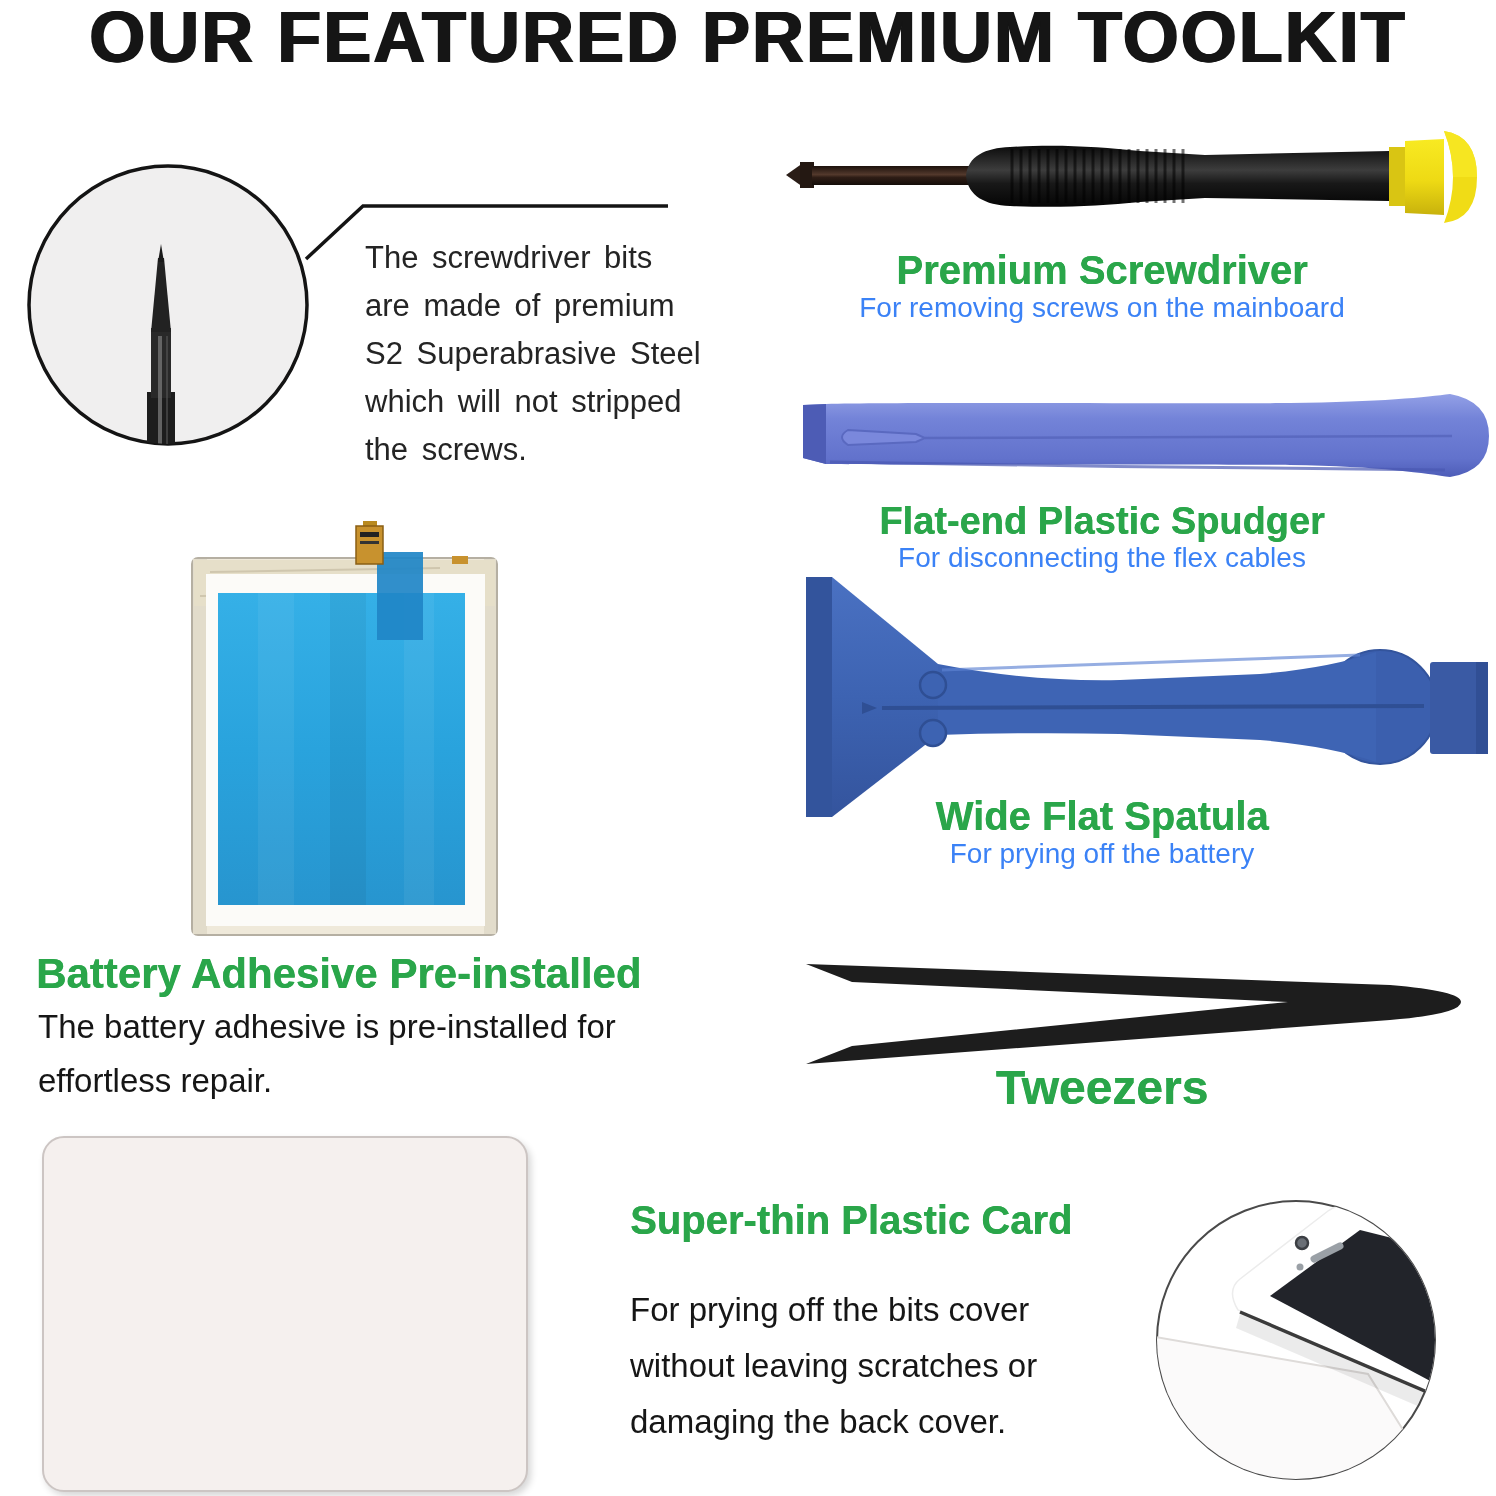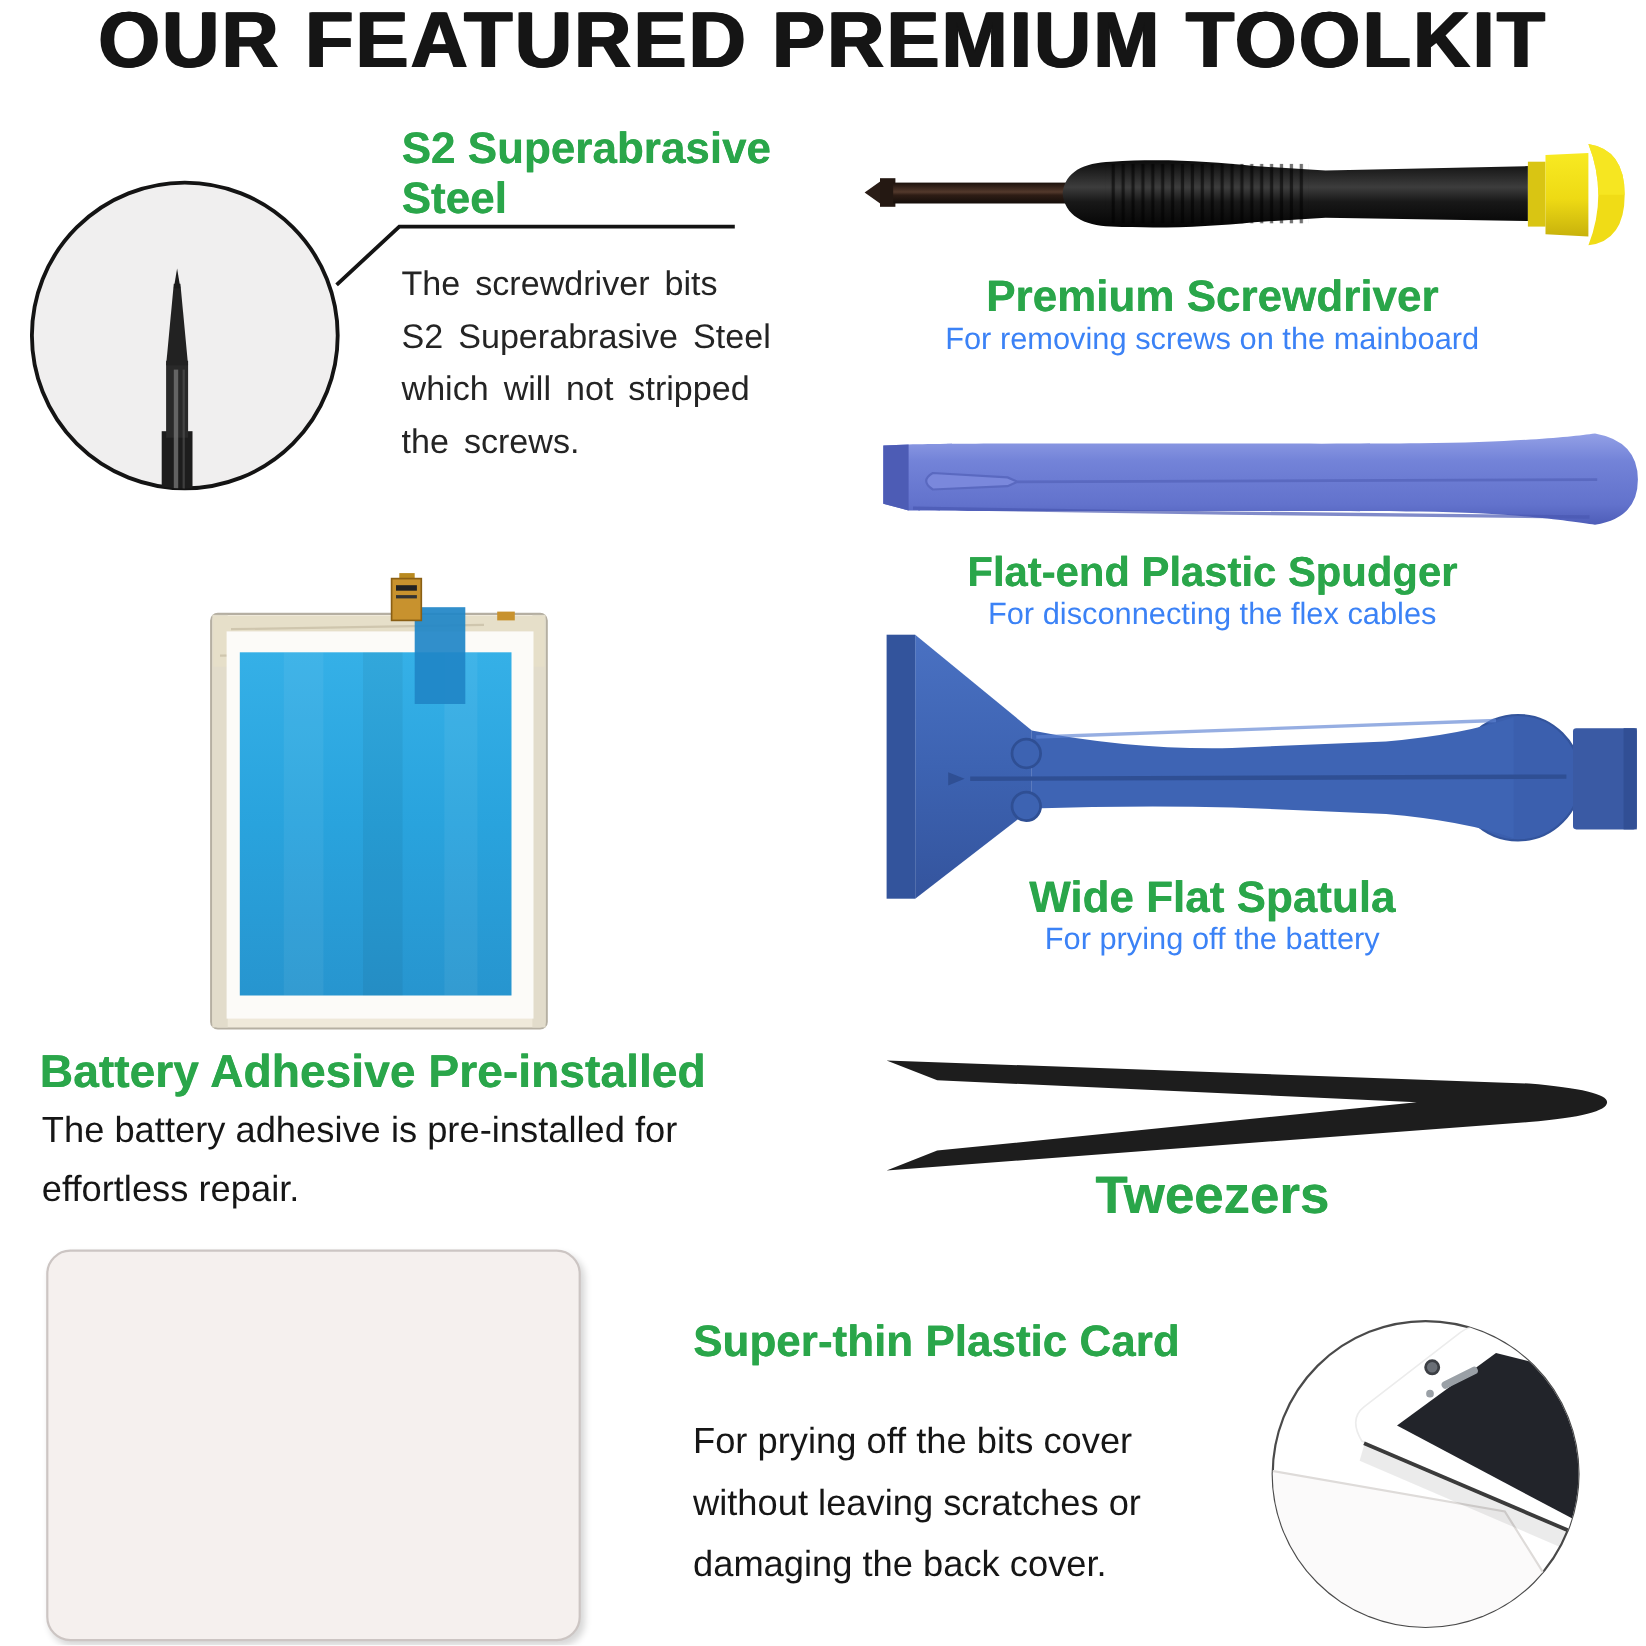--- a/index.html
+++ b/index.html
@@ -174,26 +174,23 @@
         <circle cx="1300" cy="1267" r="3.5" fill="#9aa0a6"></circle>
         <path d="M1240,1312 L1446,1400" fill="none" stroke="#3b3b3b" stroke-width="3.5"></path>
       </g>
     </g>
   </svg>
 
   <div id="plastic-card" class="abs"></div>
 
   <div id="title" class="abs">OUR FEATURED PREMIUM TOOLKIT</div>
 
-  <div id="s2-heading" class="abs green-h">
-    <div>S2 Superabrasive</div>
-    <div>Steel</div>
-  </div>
   <div id="s2-body" class="abs">
     <div>The screwdriver bits</div>
+    <div>are made of premium</div>
     <div>S2 Superabrasive Steel</div>
     <div>which will not stripped</div>
     <div>the screws.</div>
   </div>
 
   <div id="sd-heading" class="abs green-h rightcol">Premium Screwdriver</div>
   <div id="sd-sub" class="abs dark-t rightcol">For removing screws on the mainboard</div>
 
   <div id="sp-heading" class="abs green-h rightcol">Flat-end Plastic Spudger</div>
   <div id="sp-sub" class="abs dark-t rightcol">For disconnecting the flex cables</div>

